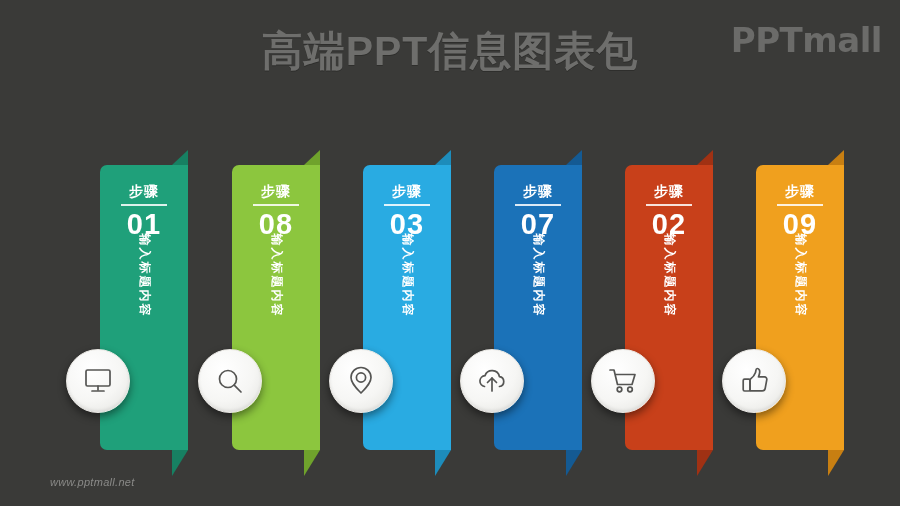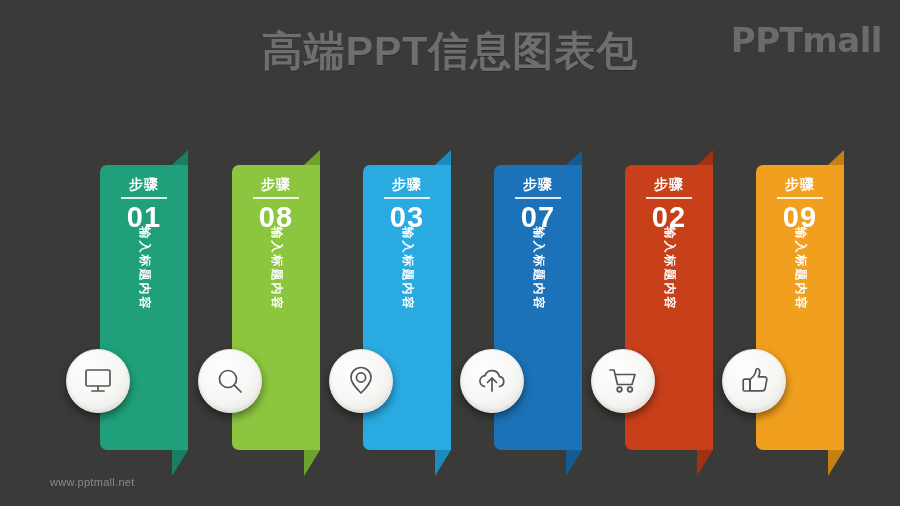--- a/index.html
+++ b/index.html
@@ -20,21 +20,21 @@
   }
   #brand-logo{
     position:absolute;right:18px;top:20px;
     font-size:34px;font-weight:700;letter-spacing:-0.5px;
     color:#6b6b69;
     font-family:"DejaVu Sans",sans-serif;
   }
   
   #footer-url{
     position:absolute;left:50px;bottom:18px;
-    font-size:11px;color:#8a8a88;letter-spacing:.3px;
+    font-size:11px;color:#8a8a88;letter-spacing:.3px;font-style:italic;
   }
   
   .banner-row{position:absolute;left:0;top:0;width:900px;height:506px;}
   .banner{
     position:absolute;
     width:72px;
     top:165px;
     height:285px;
   }
   
@@ -66,21 +66,21 @@
   .banner-body::after{
     content:"";position:absolute;right:0;top:0;width:16px;height:100%;
     border-radius:0;
   }
   .banner-inner{
     position:absolute;left:0;top:0;width:88px;height:100%;
     color:#ffffff;
     text-align:center;
   }
   .step-label{
-    margin-top:12px;
+    margin-top:19px;
     font-size:14px;font-weight:700;letter-spacing:1px;
     line-height:1.1;
   }
   .step-divider{
     width:46px;height:2px;background:rgba(255,255,255,.85);
     margin:5px auto 3px auto;
   }
   .step-number{
     font-size:29px;font-weight:700;letter-spacing:1px;
     line-height:1.1;

